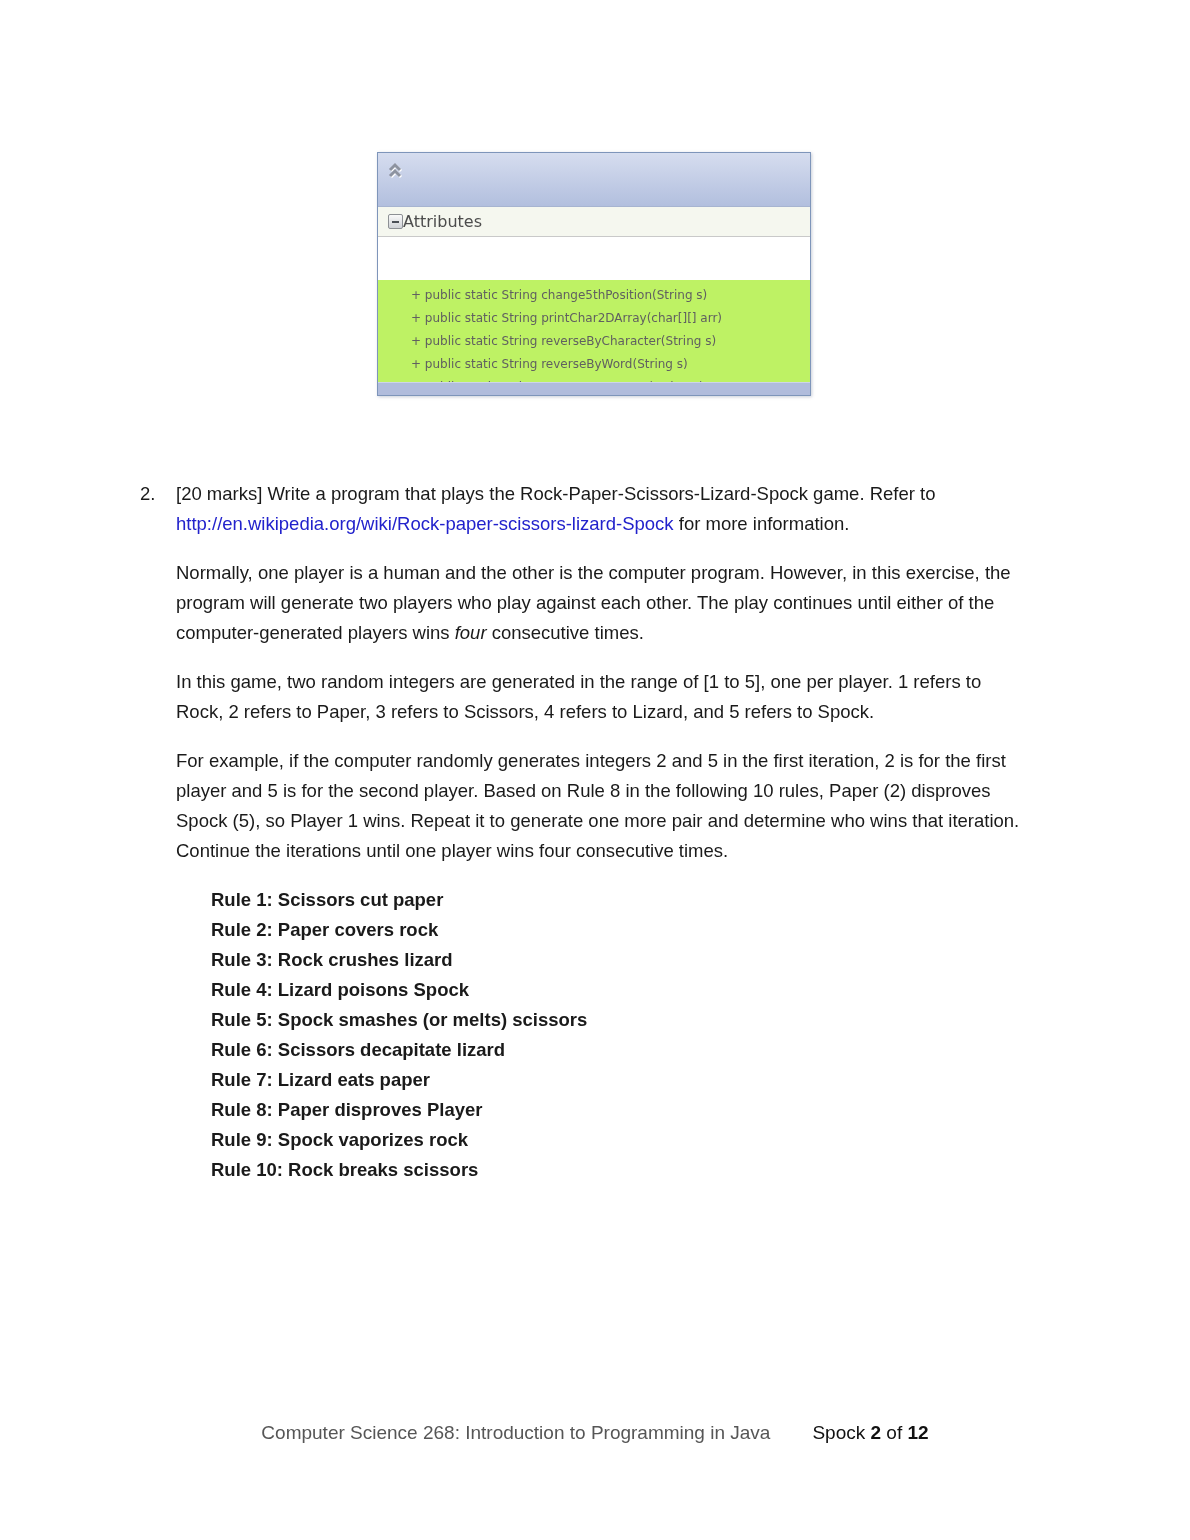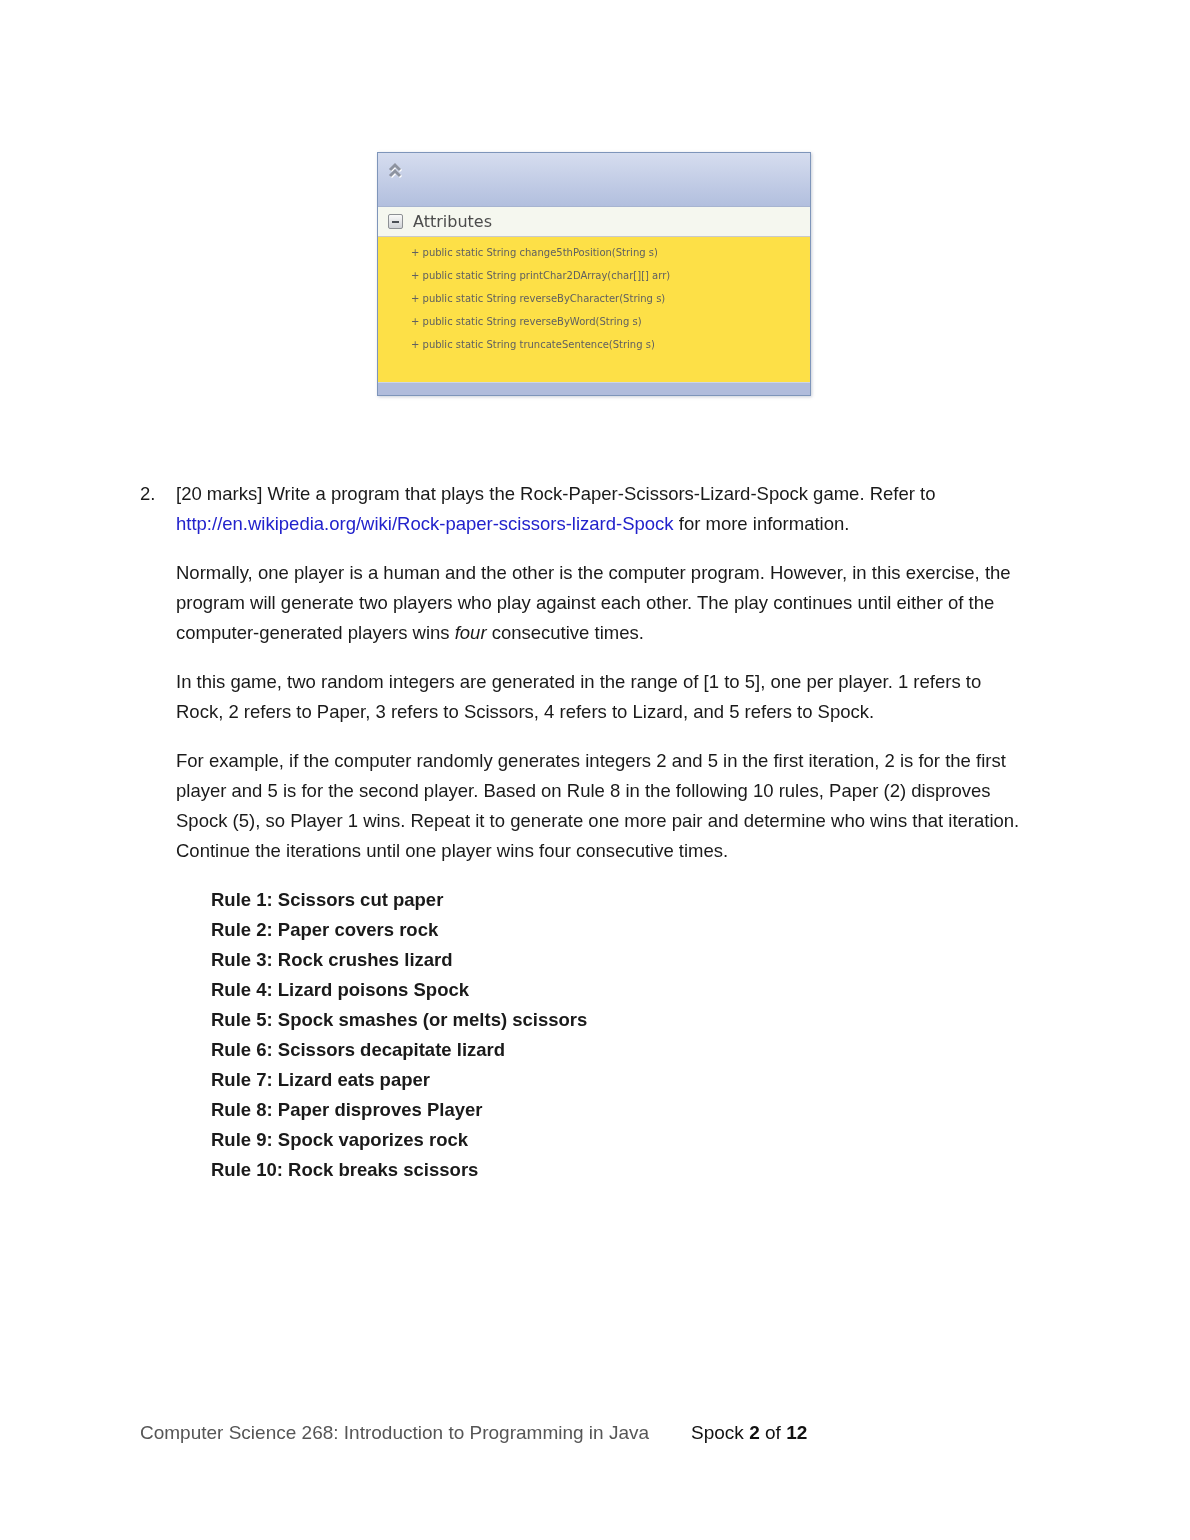--- a/index.html
+++ b/index.html
@@ -27,41 +27,42 @@
     background:linear-gradient(#d6ddef,#b2bfde);
     border-bottom:1px solid #a7b4d0;
     padding:5px 0 0 6px;
     box-sizing:border-box;
   }
   .chevron-btn{display:inline-block;width:22px;height:22px;cursor:pointer;}
   .uml-row{
     height:30px; flex:0 0 30px;
     background:#f5f7ef;
     display:flex; align-items:center;
-    padding-left:10px; gap:10px;
+    padding-left:10px; 
     box-sizing:border-box;
     color:#4c4c4c; font-size:16px;
   }
   .uml-row.with-sep{border-bottom:1px solid #c9c9c9;}
   .minus-box{
     width:13px;height:13px;flex:0 0 13px;
     border:1px solid #8d9094;border-radius:2px;
     background:linear-gradient(#fafafa,#cfd2d6);
     display:inline-flex;align-items:center;justify-content:center;
     cursor:pointer;
   }
   .minus-box::after{content:"";width:7px;height:2px;background:#4a4f55;}
   .uml-ops{
     flex:1 1 auto;
-    background:#fde047;
+    background:#bef264;
     padding:4px 0 0 33px;
-    font-size:10px; line-height:23px;
+    font-size:12px; line-height:23px;
     color:#606060;
     white-space:nowrap; overflow:hidden;
     box-sizing:border-box;
+    margin-top:43px;
   }
   .uml-bottom{
     height:13px; flex:0 0 13px;
     background:#b0bcdc;
     border-top:1px solid #cdd5e8;
     box-sizing:border-box;
   }
 
   
   .content{
@@ -73,21 +74,21 @@
   .q-body{flex:1;}
   .para{margin:0 0 19px 0;}
   .link{color:#2222cc; cursor:pointer;}
   .rules{margin-left:35px;font-weight:bold;}
   .rule-item{line-height:30px;}
 
   
   .footer{
     position:absolute; left:140px; top:1420px; width:910px;
     font-size:19px; line-height:26px;
-    display:flex; align-items:baseline;
+    display:flex; align-items:baseline;justify-content:center;
   }
   .course{color:#565656;}
   .pageinfo{margin-left:42px; color:#111111;}
   .pageinfo b{font-weight:bold;}
 </style>
 </head>
 <body>
 
 <div class="page">
 

